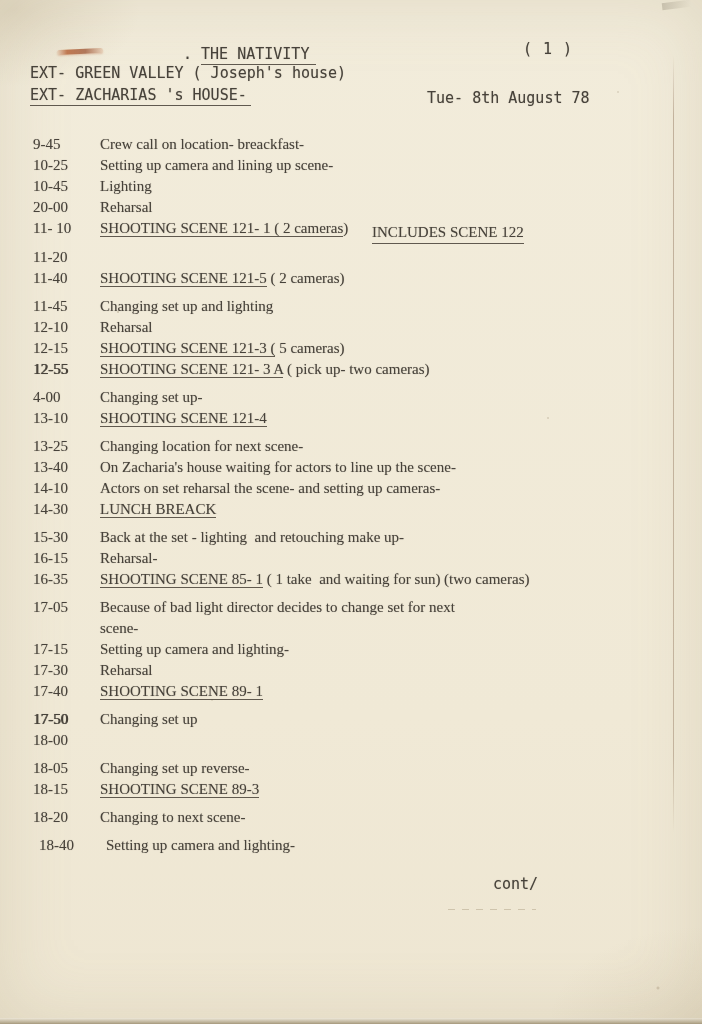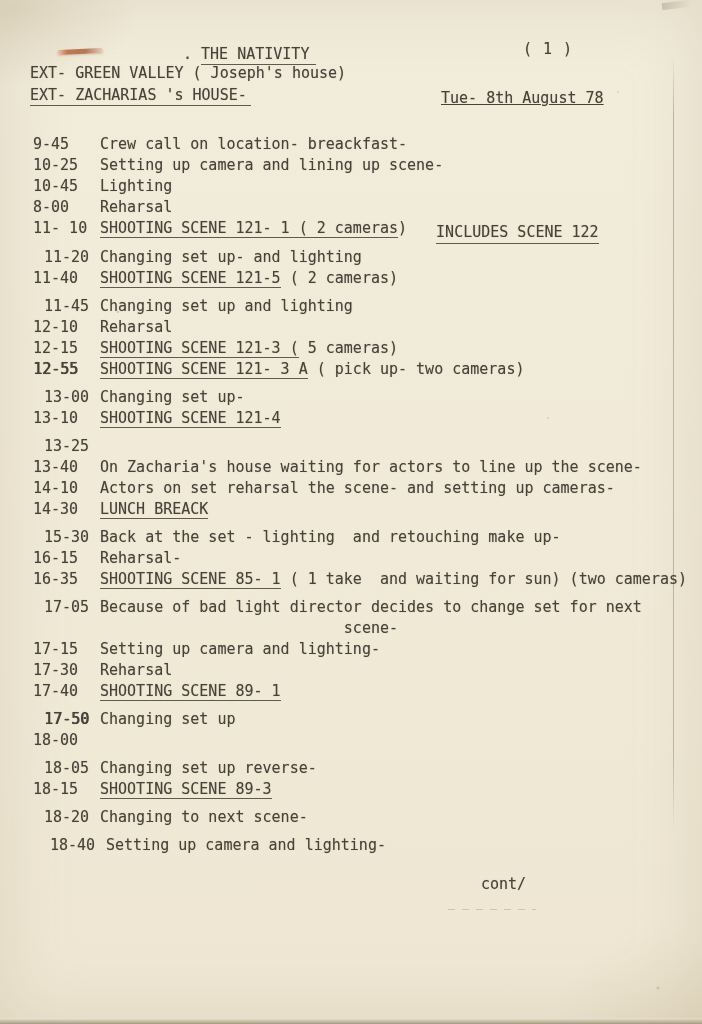--- a/index.html
+++ b/index.html
@@ -16,23 +16,23 @@
       radial-gradient(2px 2px at 212px 700px, rgba(120,100,70,.28), transparent 70%),
       radial-gradient(3px 3px at 658px 988px, rgba(120,100,70,.35), transparent 70%),
       linear-gradient(#f2ecdb,#f0e9d6 70%,#eee6d2);
     box-shadow:inset 0 0 70px rgba(165,148,112,.22);
   }
   .abs{position:absolute;white-space:pre;}
   .uline{border-bottom:1.5px solid rgba(70,64,54,.85);padding-bottom:1px;}
   .pad-r{padding-right:7px;}
   .txt{text-shadow:0 0 1px rgba(71,66,57,.35);}
   
-  .rows{position:absolute;left:33px;top:134px;width:662px;}
+  .rows{position:absolute;left:33px;top:134px;width:662px;font-family:Liberation Serif, serif;}
   .row{display:flex;line-height:21px;}
-  .row.gap{margin-top:7px;text-align:center;}
+  .row.gap{margin-top:7px;}
   .row.indent{margin-left:6px;}
   .time{flex:none;width:67px;white-space:pre;}
   .time.overstruck{text-shadow:.7px 0 currentColor,0 0 1px rgba(71,66,57,.4);}
   .desc{white-space:pre;}
   .desc .u{border-bottom:1.5px solid rgba(70,64,54,.85);}
   .desc .drop{position:relative;top:4px;display:inline-block;margin-left:20px;}
   .line2{display:block;}
   
   .stain{position:absolute;left:57px;top:49px;width:46px;height:5px;border-radius:3px;
     transform:rotate(-2.5deg);opacity:.85;
@@ -76,46 +76,45 @@
   <div class="crease-h"></div>
 
   <div class="abs txt" style="left:523px;top:40px;letter-spacing:1px;">( 1 )</div>
 
   <div class="abs txt" style="left:183px;top:45px;text-align:right;"><span>. </span><span class="uline pad-r">THE NATIVITY</span></div>
 
   <div class="abs txt" style="left:30px;top:64px;">EXT- GREEN VALLEY ( Joseph's house)</div>
 
   <div class="abs txt" style="left:30px;top:86px;"><span class="uline" style="padding-right:4px;">EXT- ZACHARIAS 's HOUSE-</span></div>
 
-  <div class="abs txt" style="left:441px;top:89px;text-decoration:underline;">Tue- 8th August 78</div>
+  <div class="abs txt" style="left:427px;top:89px;">Tue- 8th August 78</div>
 
   <div class="rows txt">
       <div class="row">
         <span class="time">9-45</span>
         <span class="desc"><span class="">Crew call on location- breackfast-</span></span>
       </div>
       <div class="row">
         <span class="time">10-25</span>
         <span class="desc"><span class="">Setting up camera and lining up scene-</span></span>
       </div>
       <div class="row">
         <span class="time">10-45</span>
         <span class="desc"><span class="">Lighting</span></span>
       </div>
       <div class="row">
-        <span class="time">8-00</span>
+        <span class="time">20-00</span>
         <span class="desc"><span class="">Reharsal</span></span>
       </div>
       <div class="row">
         <span class="time">11- 10</span>
         <span class="desc"><span class="u">SHOOTING SCENE 121- 1 ( 2 cameras</span><span class="">) </span><span class="u drop">INCLUDES SCENE 122</span></span>
       </div>
       <div class="row gap">
         <span class="time">11-20</span>
-        <span class="desc"><span class="">Changing set up- and lighting</span></span>
       </div>
       <div class="row">
         <span class="time">11-40</span>
         <span class="desc"><span class="u">SHOOTING SCENE 121-5</span><span class=""> ( 2 cameras)</span></span>
       </div>
       <div class="row gap">
         <span class="time">11-45</span>
         <span class="desc"><span class="">Changing set up and lighting</span></span>
       </div>
       <div class="row">
@@ -124,29 +123,30 @@
       </div>
       <div class="row">
         <span class="time">12-15</span>
         <span class="desc"><span class="u">SHOOTING SCENE 121-3 (</span><span class=""> 5 cameras)</span></span>
       </div>
       <div class="row">
         <span class="time overstruck">12-55</span>
         <span class="desc"><span class="u">SHOOTING SCENE 121- 3 A</span><span class=""> ( pick up- two cameras)</span></span>
       </div>
       <div class="row gap">
-        <span class="time">13-00</span>
+        <span class="time">4-00</span>
         <span class="desc"><span class="">Changing set up-</span></span>
       </div>
       <div class="row">
         <span class="time">13-10</span>
         <span class="desc"><span class="u">SHOOTING SCENE 121-4</span></span>
       </div>
       <div class="row gap">
         <span class="time">13-25</span>
+        <span class="desc"><span class="">Changing location for next scene-</span></span>
       </div>
       <div class="row">
         <span class="time">13-40</span>
         <span class="desc"><span class="">On Zacharia's house waiting for actors to line up the scene-</span></span>
       </div>
       <div class="row">
         <span class="time">14-10</span>
         <span class="desc"><span class="">Actors on set reharsal the scene- and setting up cameras-</span></span>
       </div>
       <div class="row">
@@ -199,17 +199,17 @@
       <div class="row gap">
         <span class="time">18-20</span>
         <span class="desc"><span class="">Changing to next scene-</span></span>
       </div>
       <div class="row gap indent">
         <span class="time">18-40</span>
         <span class="desc"><span class="">Setting up camera and lighting-</span></span>
       </div>
     </div>
 
-  <div class="abs txt" style="left:481px;top:875px;text-align:center;">cont/</div>
+  <div class="abs txt" style="left:493px;top:875px;text-align:center;">cont/</div>
 
 
   <div class="edge-bottom"></div>
 </div>
 
 </body></html>

